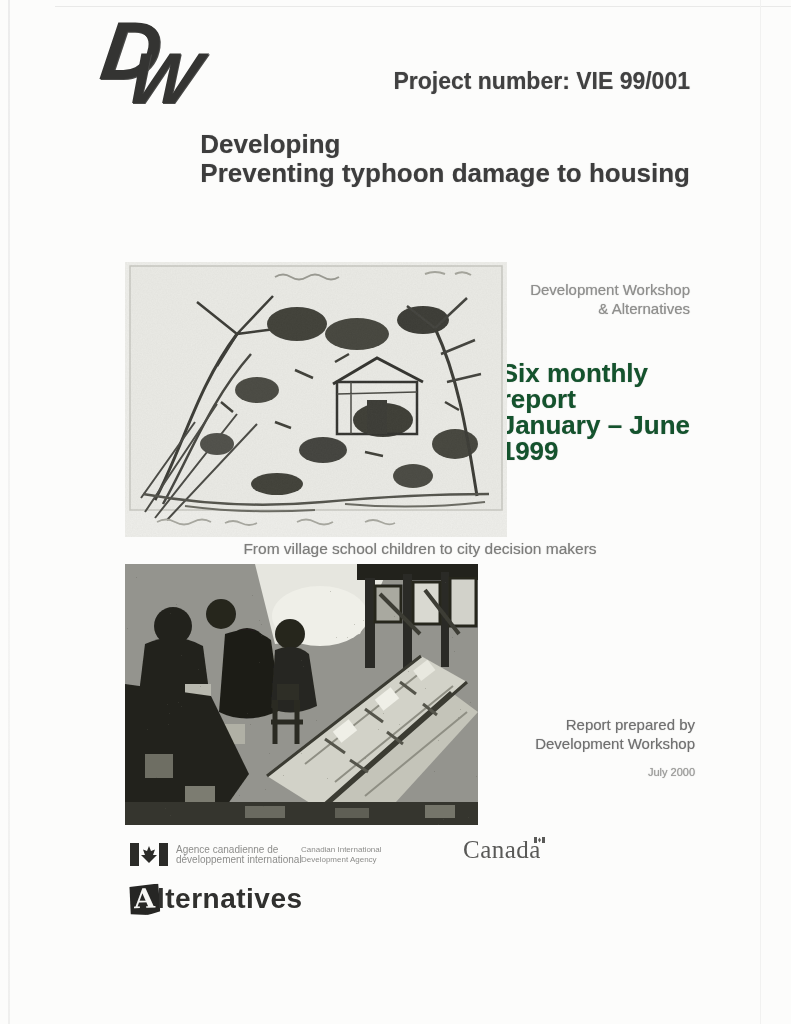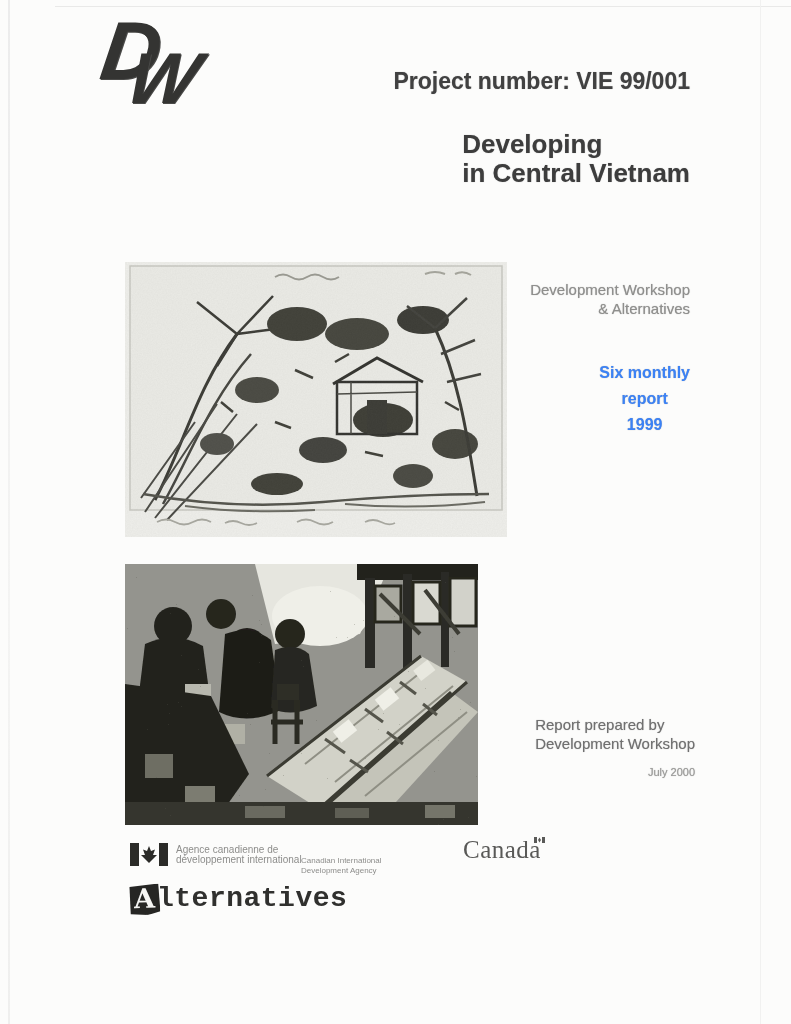--- a/index.html
+++ b/index.html
@@ -65,58 +65,58 @@
   }
 
   .org-block {
     position: absolute; right: 101px; top: 280px;
     text-align: right; color: #8f8f8d;
     font-size: 15px; line-height: 19px;
   }
 
   .period-block {
     position: absolute; right: 101px; top: 360px;
-    text-align: center; color: #3b82f6;
-    font-size: 16px; font-weight: bold; line-height: 26px;
+    text-align: left; color: #14532d;
+    font-size: 26px; font-weight: bold; line-height: 26px;
   }
 
   .drawing-figure {
     position: absolute; left: 125px; top: 262px; width: 382px; height: 275px;
   }
 
   .caption {
     position: absolute; left: 150px; top: 540px; width: 540px;
     text-align: center; color: #7d7d7b; font-size: 15.5px;
   }
 
   .photo-figure {
     position: absolute; left: 125px; top: 564px; width: 353px; height: 261px;
   }
 
   .prepared-block {
     position: absolute; right: 96px; top: 715px;
-    text-align: left; color: #707070;
+    text-align: right; color: #707070;
     font-size: 15px; line-height: 19px;
   }
 
   .report-date {
     position: absolute; right: 96px; top: 766px;
     text-align: right; color: #9b9b99; font-size: 11px;
   }
 
   
   .cida-row { position: absolute; left: 130px; top: 840px; height: 32px; }
   .cida-flag { position: absolute; left: 0; top: 3px; width: 38px; height: 23px; }
   .cida-fr {
     position: absolute; left: 46px; top: 5px;
     font-size: 10px; line-height: 10px; color: #8d8d8b;
     white-space: nowrap; filter: blur(0.3px);
   }
   .cida-en {
-    position: absolute; left: 171px; top: 16px;
+    position: absolute; left: 171px; top: 5px;
     font-size: 8px; line-height: 10px; color: #8d8d8b;
     white-space: nowrap; filter: blur(0.3px);
   }
   .canada-wordmark {
     position: absolute; left: 333px; top: -4px;
     font-family: "Liberation Serif", serif;
     font-size: 25px; color: #595957; letter-spacing: 0.5px; text-align: right;
   }
   .canada-flagmark { position: absolute; right: -4px; top: 1px; width: 11px; height: 6px; }
 
@@ -130,21 +130,21 @@
     width: 31px; height: 31px; margin-top: 2px;
     background: #262624;
     color: #f5f5f3;
     font-family: "DejaVu Serif", serif; font-weight: bold;
     font-size: 27px; line-height: 30px; text-align: center;
     transform: rotate(-2deg);
     clip-path: polygon(3% 8%, 96% 0%, 100% 90%, 60% 100%, 4% 96%);
   }
   .alt-rest {
     display: inline-block; vertical-align: top;
-    font-family: Liberation Mono, monospace; font-weight: bold;
+    font-family: Liberation Sans, sans-serif; font-weight: bold;
     font-size: 28px; line-height: 34px; letter-spacing: 0.5px;
     margin-left: -3px;
     filter: blur(0.3px);
   }
 </style>
 </head>
 <body>
 
 <div class="page">
 
@@ -154,31 +154,32 @@
 
   <div class="dw-logo">
     <span class="dw-d">D</span>
     <span class="dw-w">W</span>
   </div>
 
   <div class="project-number soft-text">Project number: VIE 99/001</div>
 
   <div class="title-block soft-text">
     <div>Developing</div>
-    <div>in Central Vietnam</div>
+    <div>Preventing typhoon damage to housing</div>
   </div>
 
   <div class="org-block soft-text">
     <div>Development Workshop</div>
     <div>&amp; Alternatives</div>
   </div>
 
   <div class="period-block soft-text">
     <div>Six monthly</div>
     <div>report</div>
+    <div>January – June</div>
     <div>1999</div>
   </div>
 
   <div class="drawing-figure">
     <svg width="382" height="275" viewBox="0 0 382 275" xmlns="http://www.w3.org/2000/svg">
       <defs>
         <filter id="soft">
             <feGaussianBlur stdDeviation="0.55"></feGaussianBlur>
           </filter>
         <filter id="grain1">
@@ -222,20 +223,21 @@
 
         <path d="M170,108 l18,8 M210,100 l14,-8 M150,160 l16,6 M240,190 l18,4 M96,140 l12,10 M320,140 l14,8" stroke="#3f3f39" stroke-width="2.5" fill="none"></path>
 
         <path d="M32,260 q9,-5 18,0 t18,0 t18,0 M100,261 q8,-4 16,0 t16,0" stroke="#a8a8a0" stroke-width="1.8" fill="none"></path>
         <path d="M172,260 q9,-5 18,0 t18,0 M240,260 q8,-4 16,0 t14,1" stroke="#a8a8a0" stroke-width="1.8" fill="none"></path>
       </g>
       <rect x="0" y="0" width="382" height="250" filter="url(#grain1)" opacity="0.18"></rect>
     </svg>
   </div>
 
+  <div class="caption soft-text">From village school children to city decision makers</div>
 
   <div class="photo-figure">
     <svg width="353" height="261" viewBox="0 0 353 261" xmlns="http://www.w3.org/2000/svg">
       <defs>
         <filter id="soft2">
             <feGaussianBlur stdDeviation="0.7"></feGaussianBlur>
           </filter>
         <filter id="grain2">
           <feTurbulence type="fractalNoise" baseFrequency="0.55" numOctaves="2" result="n"></feTurbulence>
           <feColorMatrix in="n" type="matrix" values="0 0 0 0 0.1  0 0 0 0 0.1  0 0 0 0 0.08  0 0 0 0.9 0"></feColorMatrix>

